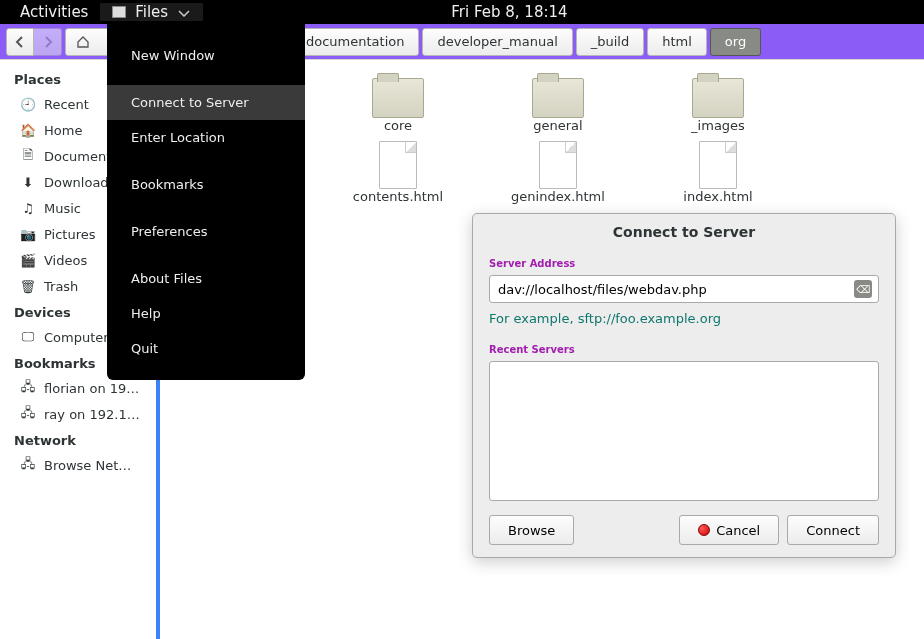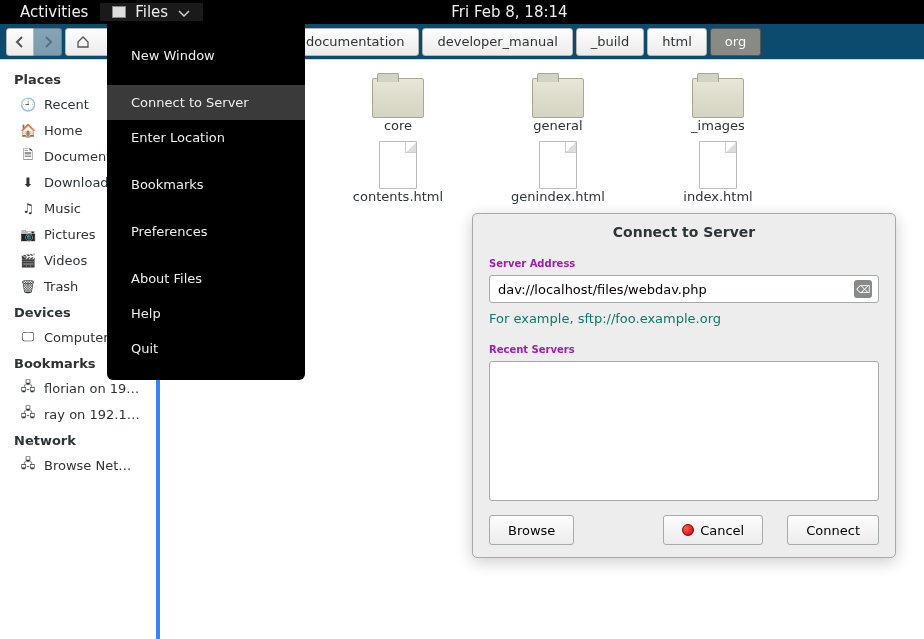--- a/index.html
+++ b/index.html
@@ -7,21 +7,21 @@
 
 
 .top-panel { height: 24px; background: #000; color: #eee; display: flex; align-items: center; padding: 0 8px; font-size: 15px; }
 .top-panel .spacer { flex: 1; }
 .panel-item { padding: 0 12px; cursor: pointer; }
 .panel-item.files { background: #1a1a1a; position: relative; }
 .files-icon { display: inline-block; width: 14px; height: 12px; background: #ddd; border: 1px solid #888; margin-right: 4px; vertical-align: -1px; }
 .tri-caret { width: 14px; height: 7px; margin-left: 4px; }
 
 
-.toolbar { height: 36px; background: #0c4a6e; border-bottom: 1px solid #d3d7cf; display: flex; align-items: center; padding: 4px 6px; gap: 3px; }
+.toolbar { height: 36px; background: #8b5cf6; border-bottom: 1px solid #d3d7cf; display: flex; align-items: center; padding: 4px 6px; gap: 3px; }
 .nav-btn { width: 28px; height: 28px; background: linear-gradient(#fdfdfd,#ececec); border: 1px solid #b6b6b3; border-radius: 3px; display: flex; align-items: center; justify-content: center; cursor: pointer; }
 .nav-btn.disabled { opacity: 0.5; }
 .nav-group { display: flex; }
 .nav-group .nav-btn:first-child { border-radius: 3px 0 0 3px; }
 .nav-group .nav-btn:last-child { border-radius: 0 3px 3px 0; border-left: none; }
 .crumb { height: 28px; padding: 0 14px; background: linear-gradient(#fdfdfd,#ececec); border: 1px solid #b6b6b3; border-radius: 3px; display: flex; align-items: center; cursor: pointer; }
 .crumb.active { background: #888a85; color: #fff; border-color: #555753; }
 .home-icon-sm { width: 14px; height: 12px; }
 .home-crumb { padding: 0 8px 0 10px; width: 70px; }
 
@@ -52,21 +52,21 @@
 
 .dialog { position: absolute; top: 213px; left: 472px; width: 424px; background: #ededed; border: 1px solid #a7aba7; border-radius: 5px; box-shadow: 0 4px 16px rgba(0,0,0,0.2); z-index: 40; padding-bottom: 12px; }
 .dlg-title { text-align: center; font-weight: bold; padding: 10px; font-size: 14px; color: #2e3436; }
 .dlg-body { padding: 8px 16px 4px; }
 .dlg-label { font-weight: bold; font-size: 10px; margin-bottom: 6px; color: #a21caf; }
 .dlg-input-wrap { display: flex; align-items: center; background: #fff; border: 1px solid #a7aba7; border-radius: 3px; padding: 0 6px 0 8px; height: 28px; }
 .dlg-input { flex: 1; border: none; outline: none; font-size: 13px; background: transparent; }
 .clear-btn { width: 18px; height: 18px; background: #888a85; border-radius: 3px; display: flex; align-items: center; justify-content: center; cursor: pointer; color: #fff; font-size: 10px; }
 .dlg-hint { color: #0f766e; font-size: 13px; margin-top: 8px; }
 .dlg-recent-box { background: #fff; border: 1px solid #a7aba7; border-radius: 3px; height: 140px; margin-top: 6px; }
-.dlg-buttons { display: flex; padding: 10px 16px 0; gap: 24px; }
+.dlg-buttons { display: flex; padding: 10px 16px 0; gap: 8px; }
 .dlg-buttons .gap { flex: 1; }
 .btn { height: 30px; padding: 0 18px; background: linear-gradient(#fdfdfd,#ececec); border: 1px solid #a7aba7; border-radius: 3px; cursor: pointer; font-size: 13px; display: flex; align-items: center; gap: 6px; }
 .btn.primary { font-weight: normal; }
 .stop-dot { width: 12px; height: 12px; background: radial-gradient(circle at 30% 30%, #ff5b5b, #cc0000); border-radius: 50%; border: 1px solid #800; }
 </style>
 </head>
 <body>
 
 <div class="top-panel">
   <div class="panel-item">Activities</div>

